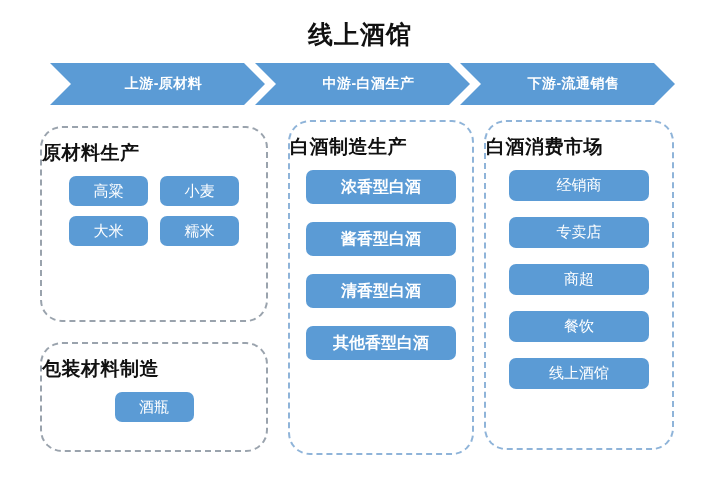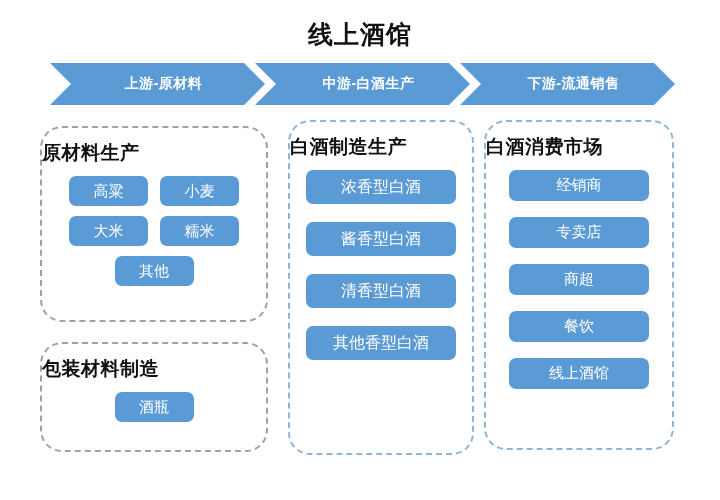--- a/index.html
+++ b/index.html
@@ -157,34 +157,33 @@
     </div>
   </div>
 
   <div class="group-box" id="box-raw-material">
     <div class="group-title">原材料生产</div>
     <div class="chip-grid">
       <div class="chip chip-sm">高粱</div>
       <div class="chip chip-sm">小麦</div>
       <div class="chip chip-sm">大米</div>
       <div class="chip chip-sm">糯米</div>
-      <div class="chip chip-sm">其他</div>
     </div>
   </div>
 
   <div class="group-box" id="box-packaging">
     <div class="group-title">包装材料制造</div>
     <div class="chip-grid">
       <div class="chip chip-sm">酒瓶</div>
     </div>
   </div>
 
   <div class="group-box blue-dash" id="box-manufacturing">
     <div class="group-title">白酒制造生产</div>
-    <div class="chip-col" style="gap:18px;">
+    <div class="chip-col" style="gap:18px;font-weight:bold;">
       <div class="chip chip-lg">浓香型白酒</div>
       <div class="chip chip-lg">酱香型白酒</div>
       <div class="chip chip-lg">清香型白酒</div>
       <div class="chip chip-lg">其他香型白酒</div>
     </div>
   </div>
 
   <div class="group-box blue-dash" id="box-consumer">
     <div class="group-title">白酒消费市场</div>
     <div class="chip-col" style="gap:16px;">

